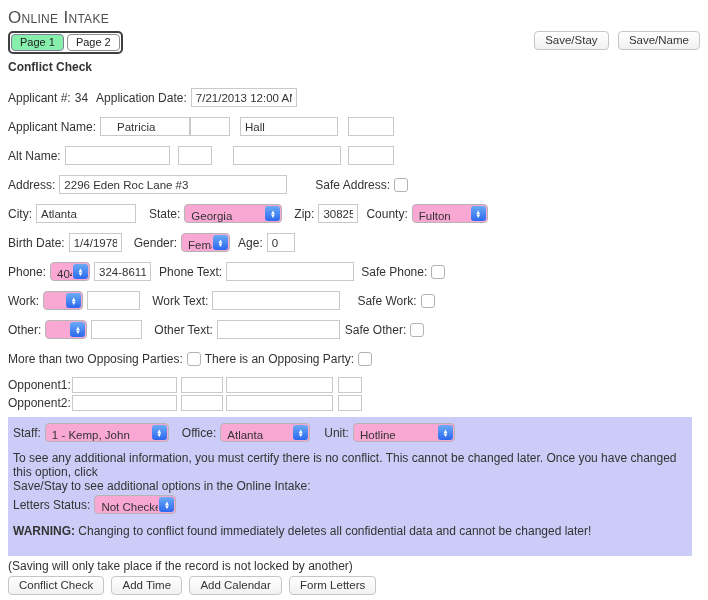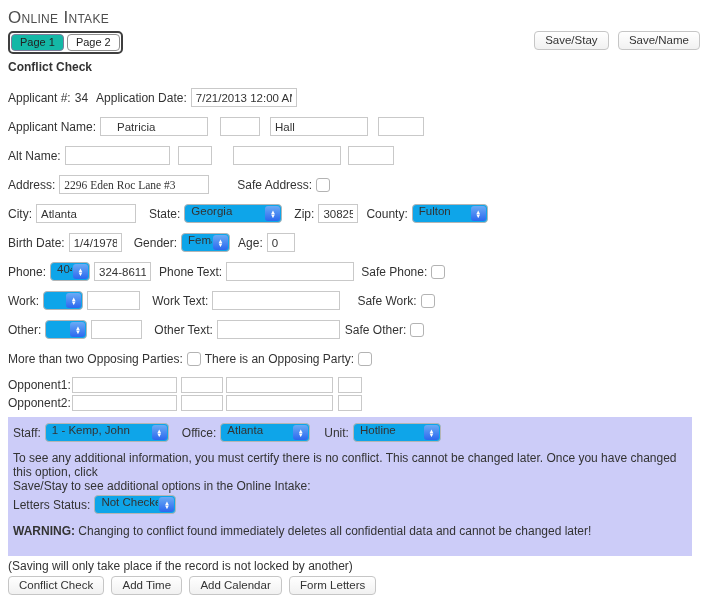--- a/index.html
+++ b/index.html
@@ -17,21 +17,21 @@
     font-size:17px; color:#4d4d4d; letter-spacing:.3px;
     margin:2px 0 3px 0;
   }
 
   .header-row { display:flex; justify-content:space-between; align-items:flex-start; margin-bottom:5px; }
   .tabs { display:inline-flex; gap:3px; border:2px solid #3f3f3f; border-radius:5px; padding:1px; background:#fff; }
   .tab {
     border:1px solid #8f8f8f; border-radius:4px; background:#fff;
     padding:1px 8px 2px 8px; font-size:11px; color:#222; cursor:default;
   }
-  .tab.active { background:#14b8a6; border-color:#7d7d9a; }
+  .tab.active { background:#86efac; border-color:#7d7d9a; }
 
   .btn {
     display:inline-block; border:1px solid #c6c6c6; border-radius:4px;
     background:linear-gradient(180deg,#ffffff,#f1f1f1);
     padding:2px 10px 3px 10px; font-size:11.5px; color:#333; white-space:nowrap;
   }
   .header-actions .btn { margin-left:6px; }
 
   .section-heading { font-weight:bold; font-size:12px; margin:6px 0 14px 0; }
 
@@ -41,22 +41,22 @@
   .plain-val { margin-right:8px; }
 
   input.inp {
     height:19px; border:1px solid #c9c9c9; border-radius:0;
     padding:0 4px; font-family:"Liberation Sans","DejaVu Sans",sans-serif;
     font-size:11.5px; color:#333; background:#fff; outline:none;
   }
   .row.tight input.inp { height:16px; }
 
   .sel {
-    display:inline-flex; align-items:flex-start; height:19px;
-    border:1px solid #b5b5b5; border-radius:4px; background:#0ea5e9; overflow:hidden;
+    display:inline-flex; align-items:flex-end; height:19px;
+    border:1px solid #b5b5b5; border-radius:4px; background:#f9a8d4; overflow:hidden;
   }
   .sel .val { flex:1; padding-left:6px; font-size:11.5px; white-space:nowrap; overflow:hidden; }
   .stepper {
     width:15px; align-self:stretch; margin:1px; border-radius:3px;
     background:linear-gradient(180deg,#6aabf5,#2c68ef);
     display:flex; flex-direction:column; align-items:center; justify-content:center;
     color:#fff; flex:none;
   }
   .stepper span { font-size:6px; line-height:4px; }
 
@@ -100,37 +100,37 @@
 
   <div class="row">
     <span class="lbl">Applicant #:</span>
     <span class="plain-val">34</span>
     <span class="lbl">Application Date:</span>
     <input class="inp" style="width: 106px;" value="7/21/2013 12:00 AM">
   </div>
 
   <div class="row">
     <span class="lbl">Applicant Name:</span>
-    <input class="inp" style="width: 108px; margin-right: 12px; padding-left: 16px;" value="Patricia">
+    <input class="inp" style="width: 90px;  padding-left: 16px;" value="Patricia">
     <input class="inp" style="width: 40px; margin-right: 10px;" value="">
     <input class="inp" style="width: 98px; margin-right: 10px;" value="Hall">
     <input class="inp" style="width: 46px;" value="">
   </div>
 
   <div class="row">
     <span class="lbl">Alt Name:</span>
     <input class="inp" style="width: 105px; margin-right: 8px;" value="">
     <input class="inp" style="width: 34px; margin-right: 21px;" value="">
     <input class="inp" style="width: 108px; margin-right: 7px;" value="">
     <input class="inp" style="width: 46px;" value="">
   </div>
 
   <div class="row">
     <span class="lbl">Address:</span>
-    <input class="inp" style="width: 150px; font-family: Liberation Serif, serif;" value="2296 Eden Roc Lane #3">
+    <input class="inp" style="width: 228px;" value="2296 Eden Roc Lane #3">
     <span class="lbl" style="margin-left:28px">Safe Address:</span>
     <span class="cb"></span>
   </div>
 
   <div class="row">
     <span class="lbl">City:</span>
     <input class="inp" style="width: 100px;" value="Atlanta">
     <span class="lbl" style="margin-left:13px">State:</span>
     <span class="sel" style="width:98px">
       <span class="val">Georgia</span>
@@ -250,21 +250,21 @@
       </span>
       <span class="lbl" style="margin-left:13px">Office:</span>
       <span class="sel" style="width:90px">
         <span class="val">Atlanta</span>
         <span class="stepper">
             <span>▲</span>
             <span>▼</span>
           </span>
       </span>
       <span class="lbl" style="margin-left:14px">Unit:</span>
-      <span class="sel" style="width:88px">
+      <span class="sel" style="width:102px">
         <span class="val">Hotline</span>
         <span class="stepper">
             <span>▲</span>
             <span>▼</span>
           </span>
       </span>
     </div>
 
     <div class="certify">
       <div>To see any additional information, you must certify there is no conflict.  This cannot be changed later.  Once you have changed this option, click</div>

